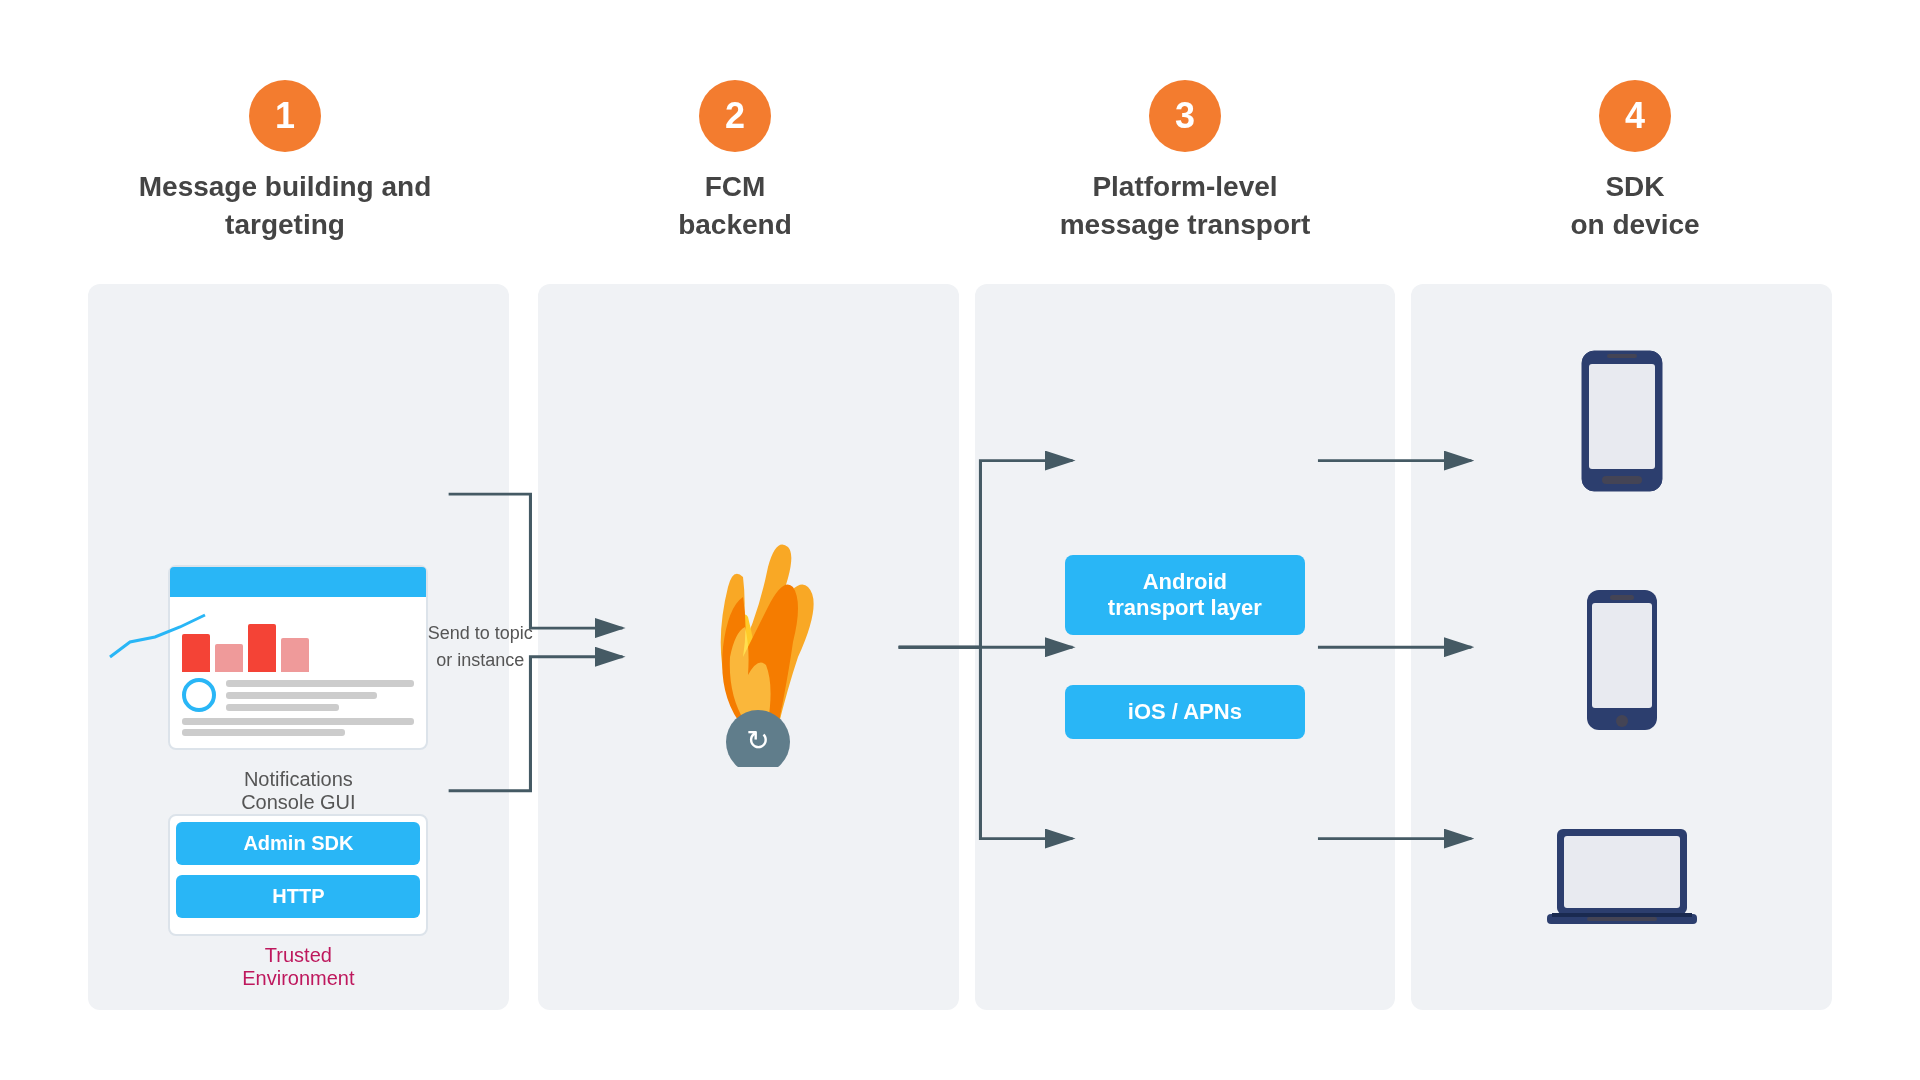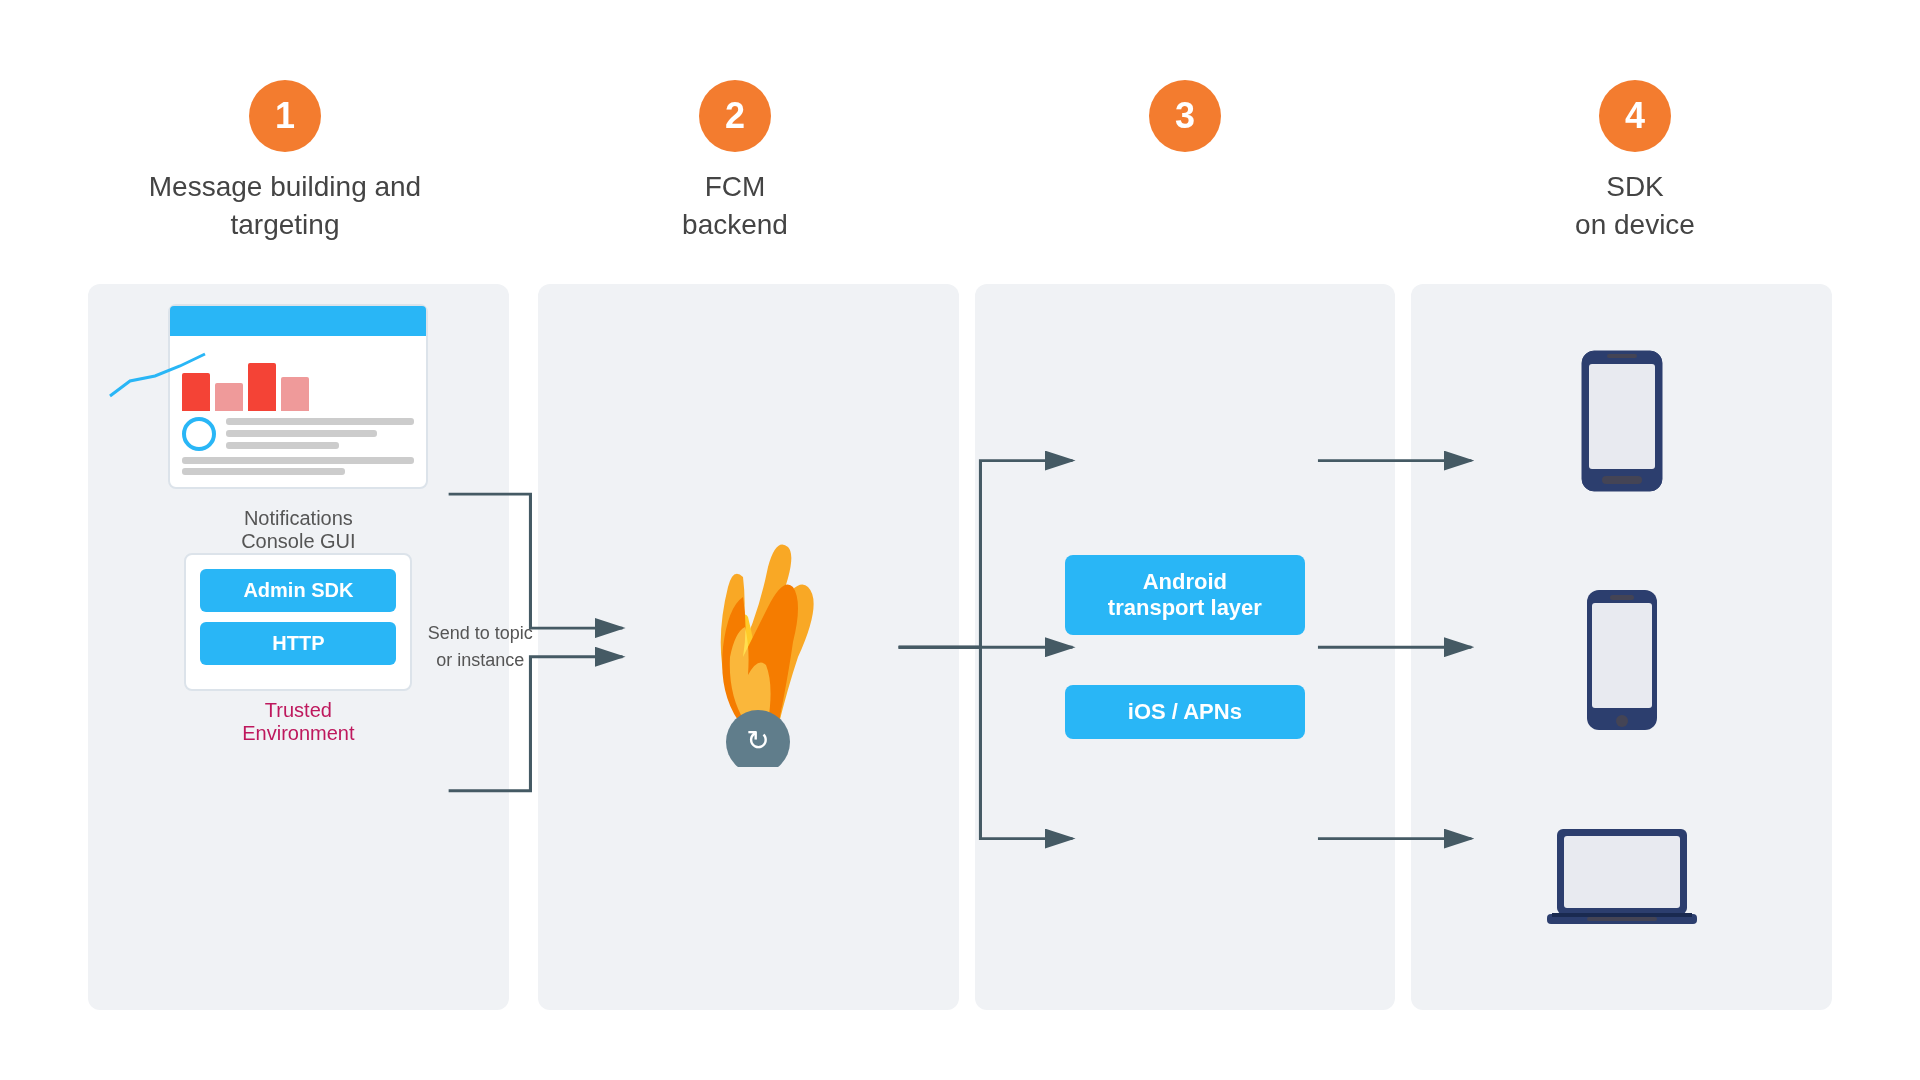--- a/index.html
+++ b/index.html
@@ -45,21 +45,21 @@
       font-weight: 700;
       display: flex;
       align-items: center;
       justify-content: center;
       margin-bottom: 16px;
     }
     .step-label {
       font-size: 28px;
       color: #444;
       line-height: 1.35;
-      font-weight: 400;
+      font-weight: 700;
     }
 
     
     .content-row {
       display: flex;
       flex: 1;
       gap: 0;
       padding: 10px 20px;
     }
 
@@ -71,21 +71,21 @@
       position: relative;
       display: flex;
       flex-direction: column;
       align-items: center;
       justify-content: center;
       padding: 20px;
     }
 
     
     .col1 {
-      justify-content: flex-start;
+      justify-content: flex-end;
     }
 
     .console-card {
       background: #fff;
       border: 2px solid #dce3ea;
       border-radius: 8px;
       width: 260px;
       padding: 12px;
       margin-bottom: 10px;
     }
@@ -99,22 +99,22 @@
       font-size: 20px;
       color: #555;
       text-align: center;
       margin-top: 8px;
     }
 
     .trusted-card {
       background: #fff;
       border: 2px solid #dce3ea;
       border-radius: 8px;
-      width: 228px;
-      padding: 14px;
+      width: 260px;
+      padding: 6px;
     }
     .btn-blue {
       background: #29b6f6;
       color: #fff;
       border-radius: 6px;
       padding: 10px 0;
       text-align: center;
       font-size: 20px;
       font-weight: 600;
       margin-bottom: 10px;
@@ -184,20 +184,21 @@
     <div class="step">
       <div class="step-circle">1</div>
       <div class="step-label">Message building and<br>targeting</div>
     </div>
     <div class="step">
       <div class="step-circle">2</div>
       <div class="step-label">FCM<br>backend</div>
     </div>
     <div class="step">
       <div class="step-circle">3</div>
+      <div class="step-label">Platform-level<br>message transport</div>
     </div>
     <div class="step">
       <div class="step-circle">4</div>
       <div class="step-label">SDK<br>on device</div>
     </div>
   </div>
 
   <div class="content-row" style="position:relative;">
 
     <div class="column col1">

